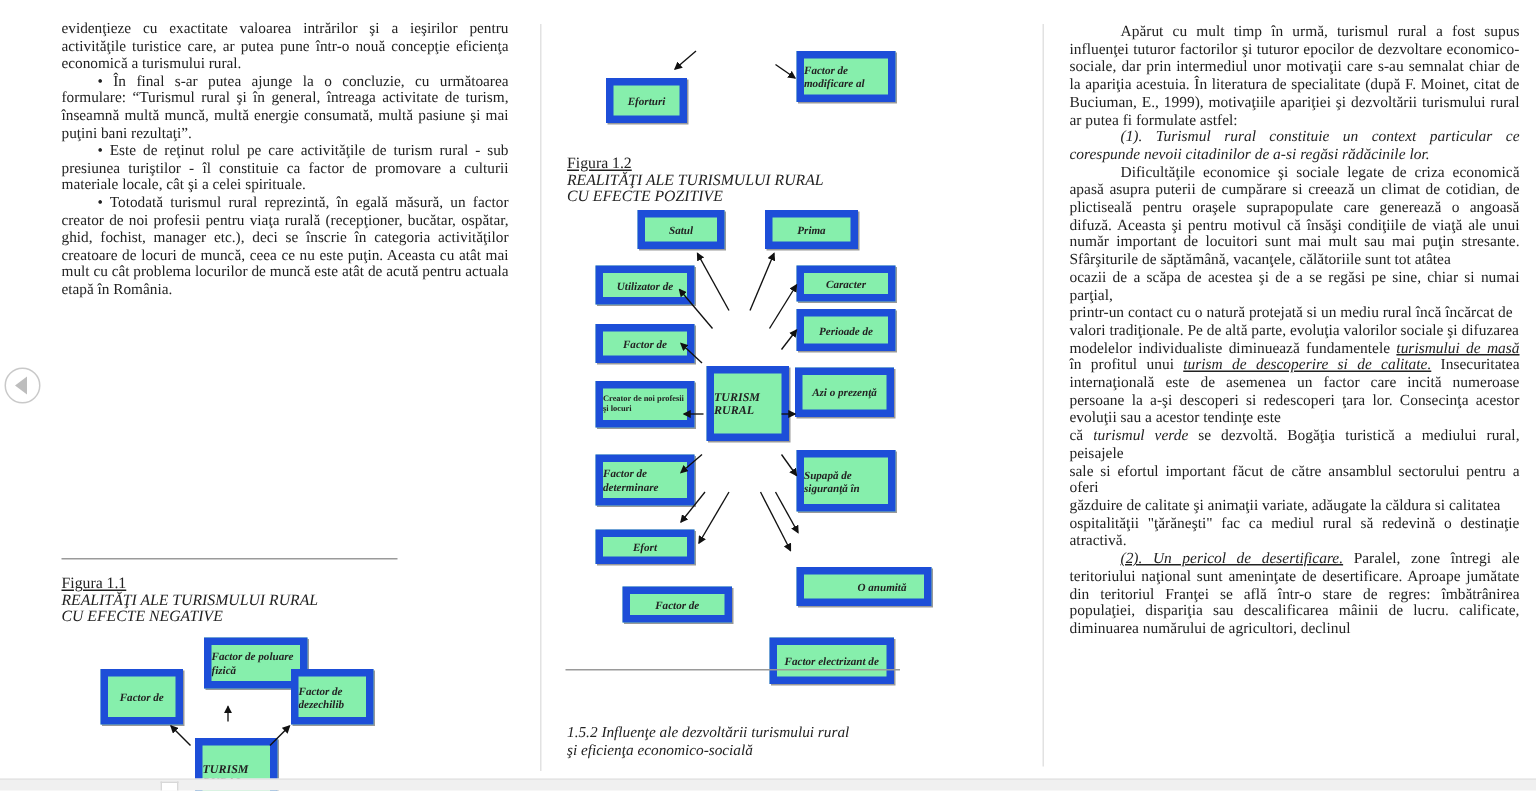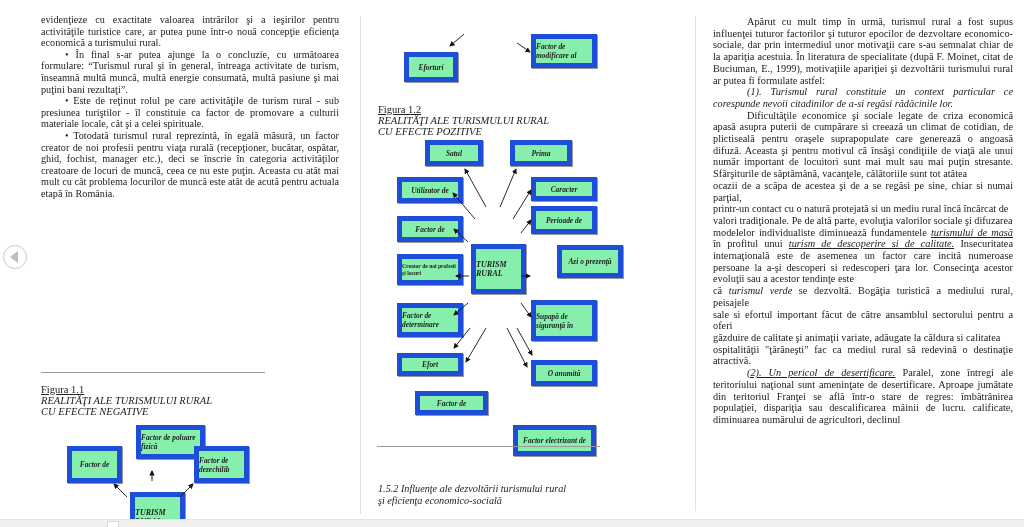--- a/index.html
+++ b/index.html
@@ -72,25 +72,25 @@
 </div>
 
 <div class="box" style="left:425px; top:140px; width:48px; height:16px;">Satul</div>
 <div class="box" style="left:510px; top:140px; width:52px; height:16px;">Prima</div>
 <div class="box" style="left:397px; top:177px; width:56px; height:16px;">Utilizator de</div>
 <div class="box" style="left:531px; top:177px; width:56px; height:14px;">Caracter</div>
 <div class="box" style="left:397px; top:216px; width:56px; height:16px;">Factor de</div>
 <div class="box" style="left:531px; top:206px; width:56px; height:18px;">Perioade de</div>
 <div class="box small" style="left:397px; top:254px; width:56px; height:21px;">Creator de noi profesii şi locuri</div>
 <div class="box big" style="left:471px; top:244px; width:45px; height:40px;">TURISM RURAL</div>
-<div class="box" style="left:557px; top:245px; width:56px; height:23px;">Azi o prezenţă</div>
+<div class="box" style="left:530px; top:245px; width:56px; height:23px;">Azi o prezenţă</div>
 <div class="box" style="left:397px; top:303px; width:56px; height:24px;">Factor de determinare</div>
 <div class="box" style="left:531px; top:300px; width:56px; height:31px;">Supapă de siguranţă în</div>
 <div class="box" style="left:397px; top:353px; width:56px; height:13px;">Efort</div>
-<div class="box" style="left:531px; top:360px; width:56px; height:16px;">O anumită</div>
+<div class="box" style="left:531px; top:378px; width:56px; height:16px;padding-left:24px;">O anumită</div>
 <div class="box" style="left:415px; top:391px; width:63px; height:14px;">Factor de</div>
 <div class="box" style="left:513px; top:400px; width:73px; height:21px;margin-top:25px;">Factor electrizant de</div>
 
 <div class="hr" style="left:377px; top:446px; width:223px;"></div>
 <div class="section-title">
   <div>1.5.2 Influenţe ale dezvoltării turismului rural</div>
   <div>şi eficienţa economico-socială</div>
 </div>
 
 <svg class="arrows" width="1024" height="527">

